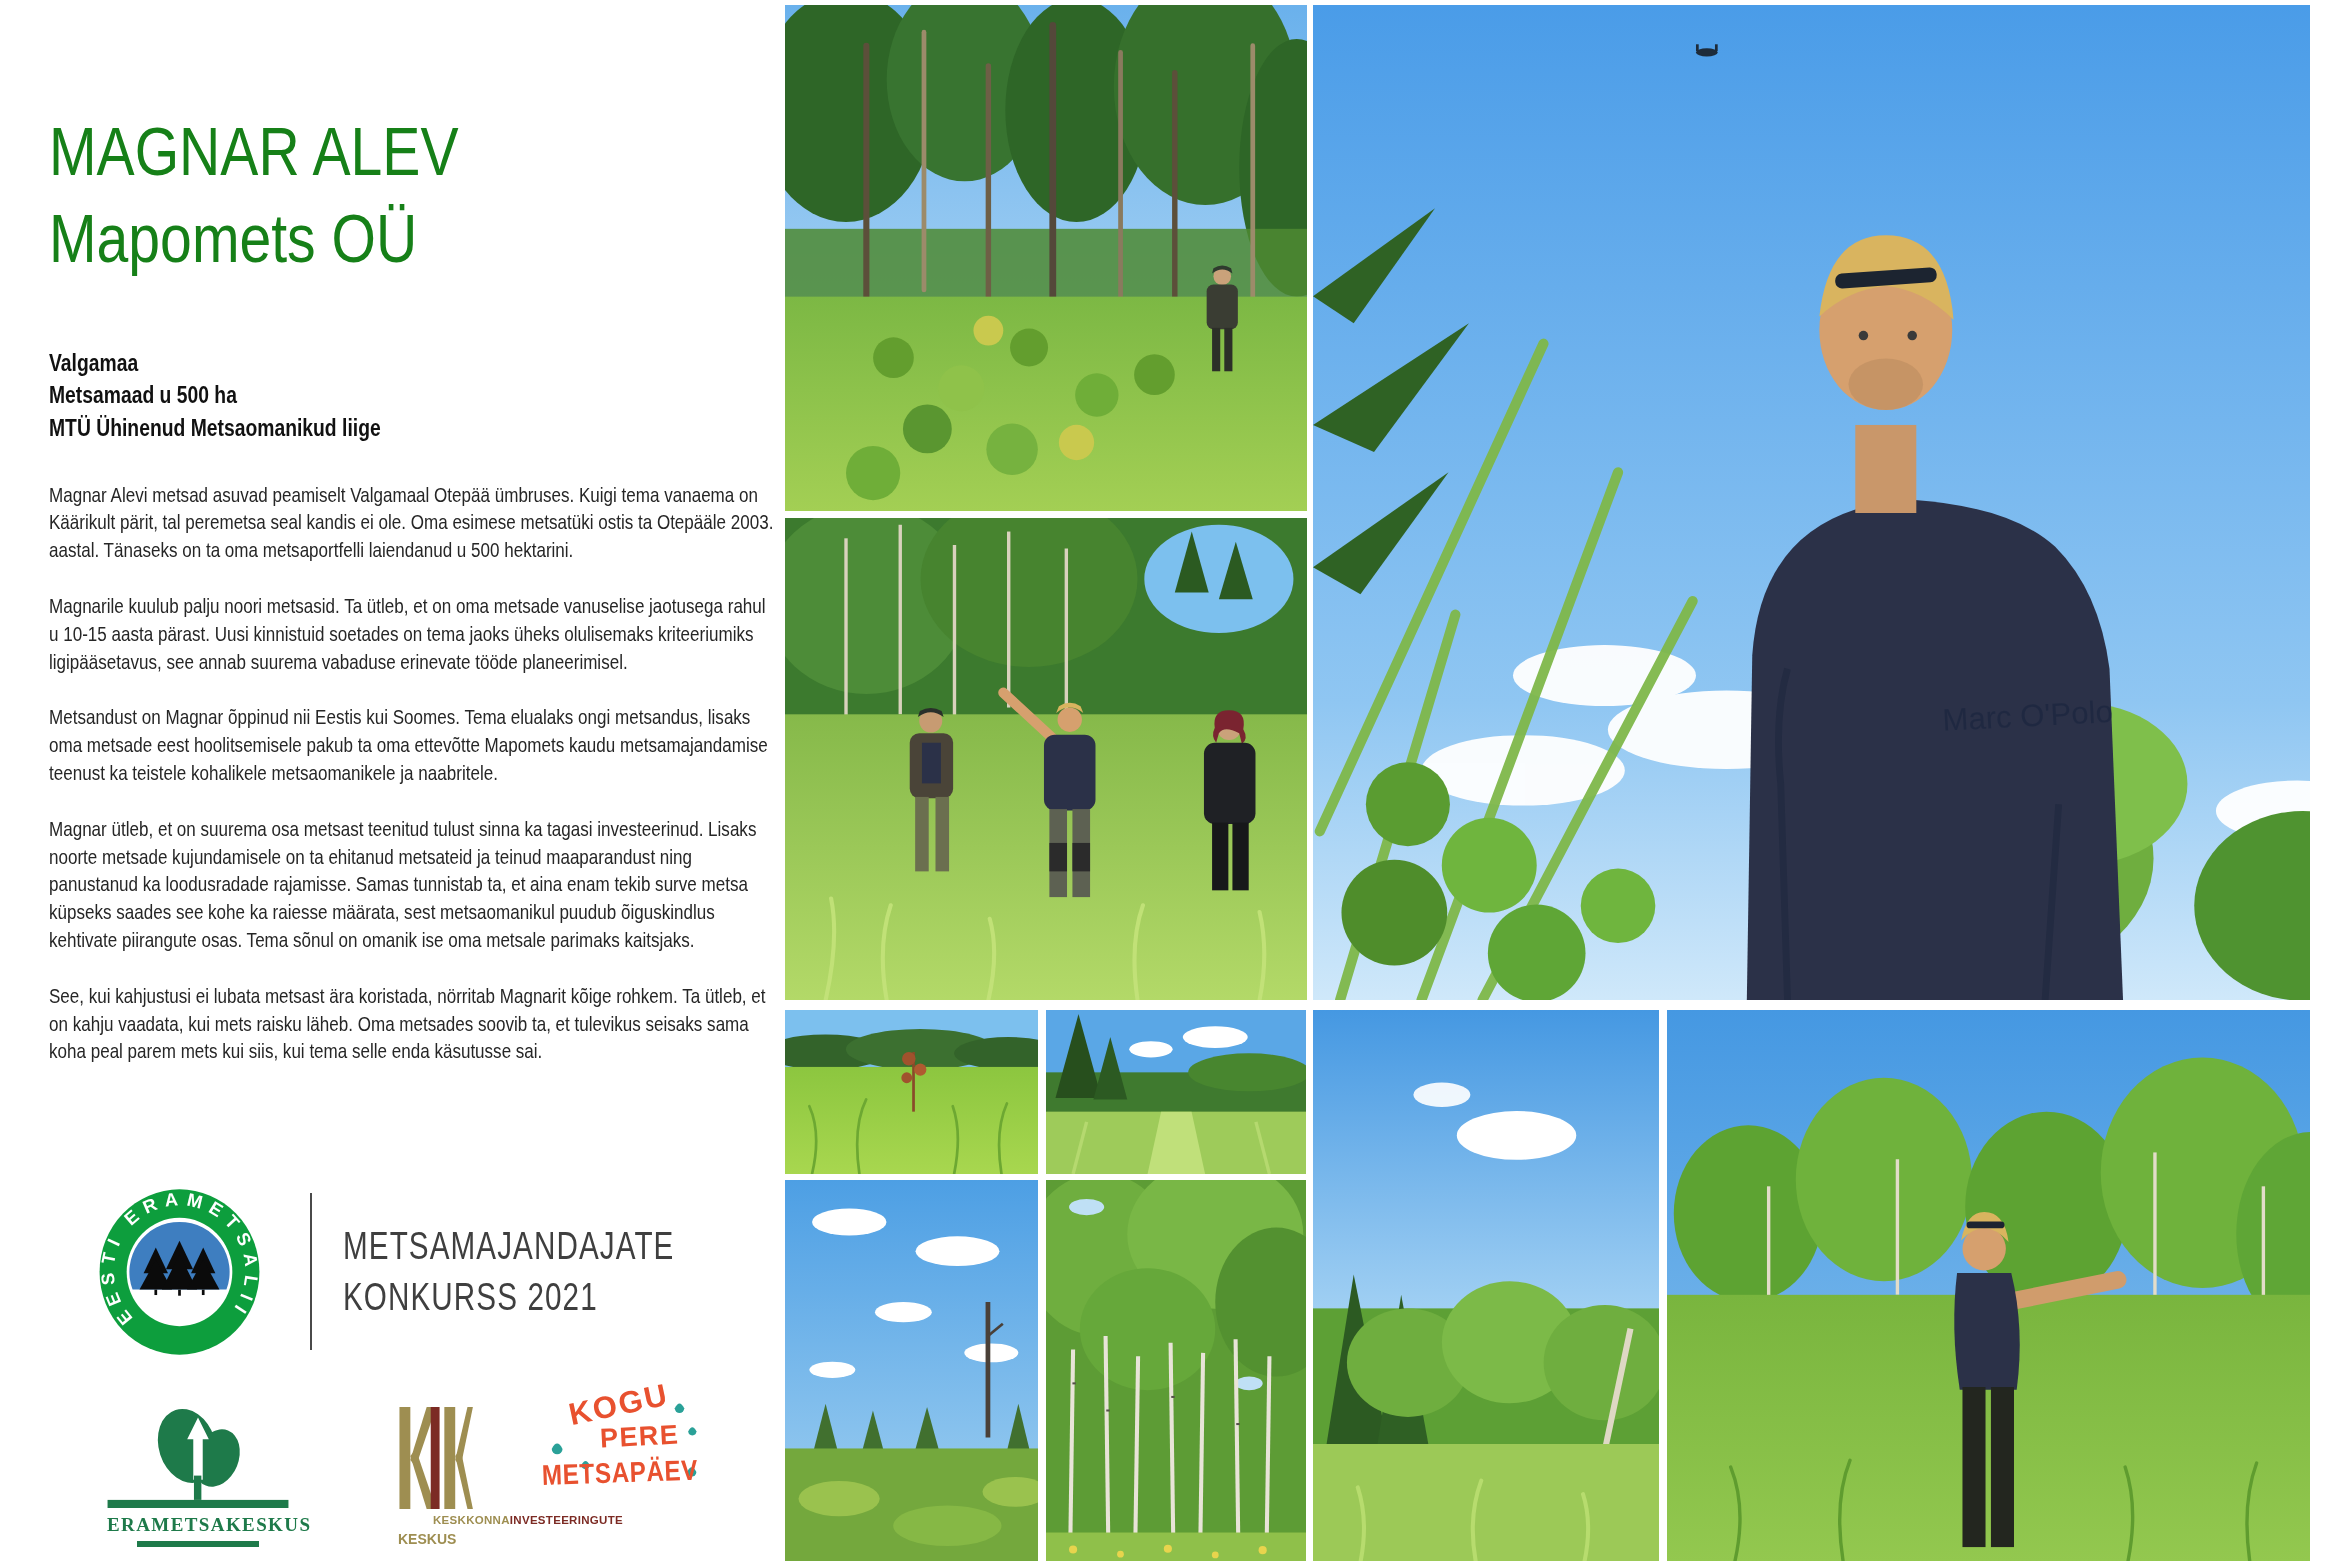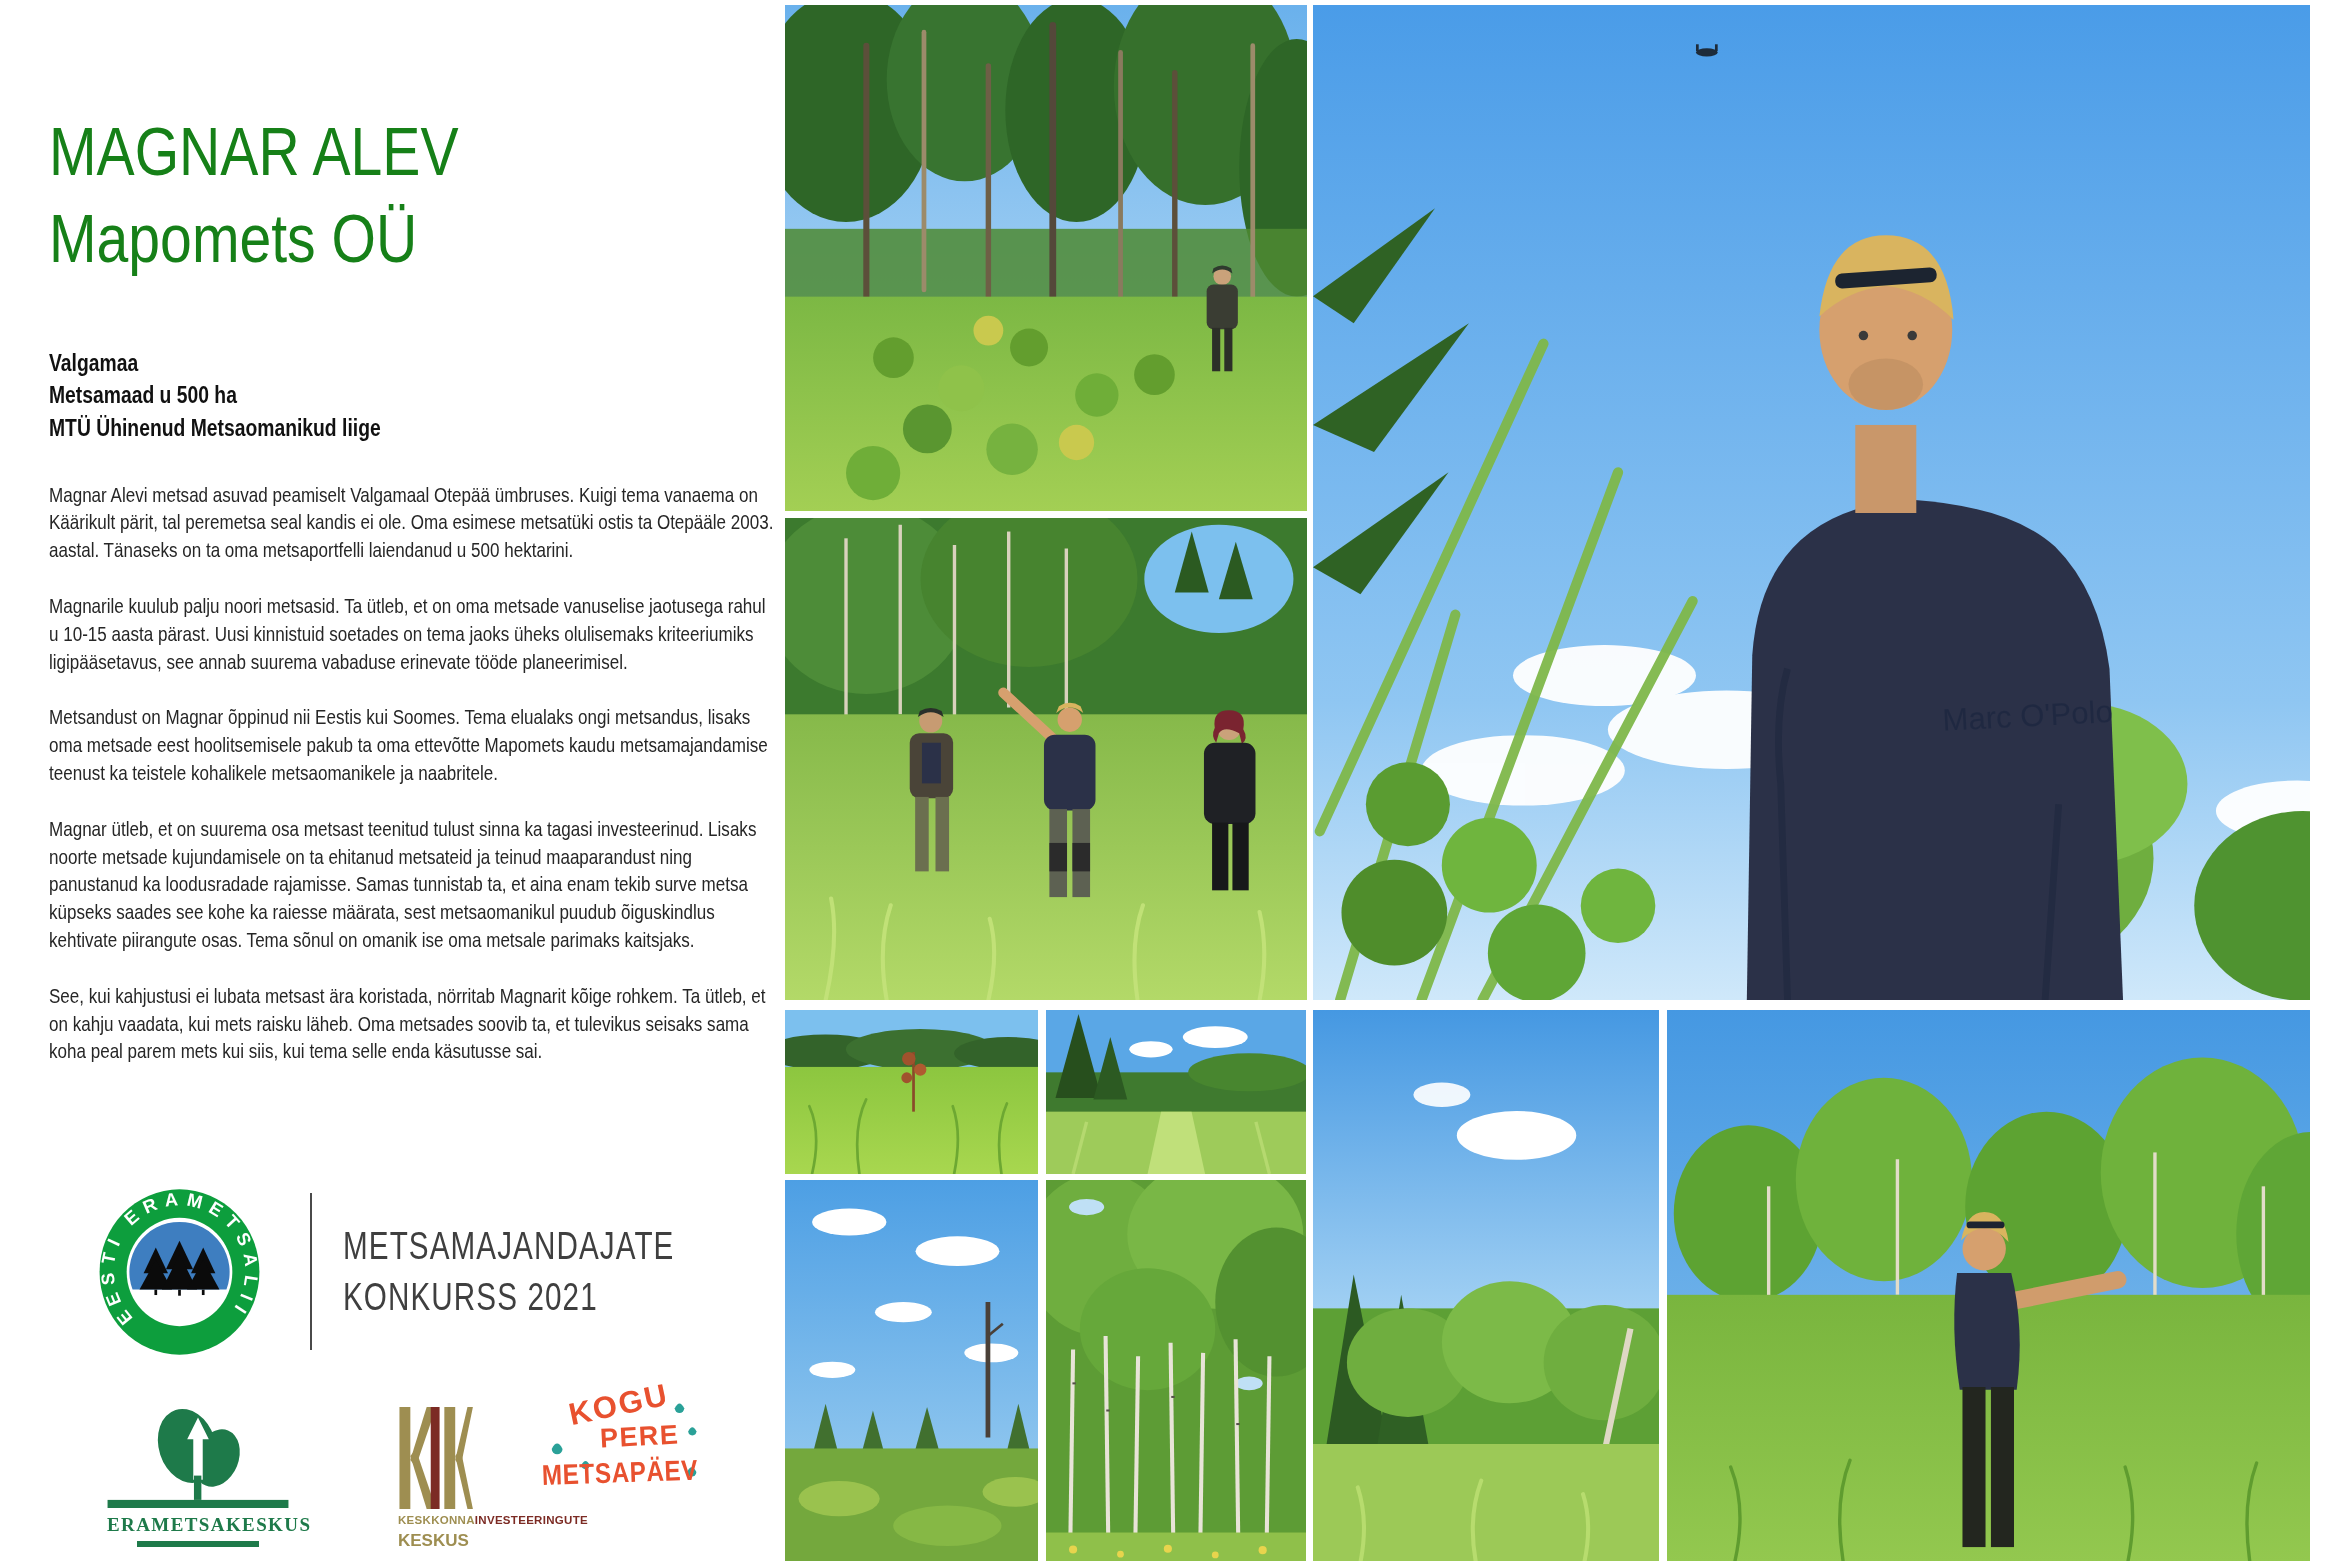--- a/index.html
+++ b/index.html
@@ -22,24 +22,24 @@
              letter-spacing:1.4px;line-height:1.32;transform:scaleX(0.78);transform-origin:0 50%;white-space:nowrap;}
 
   
   .sponsor{position:absolute;}
   .era{left:107px;top:1400px;width:182px;text-align:right;}
   .era-text{font-family:"Liberation Serif","DejaVu Serif",serif;font-weight:700;color:#1e7a4a;
             font-size:19px;letter-spacing:1.4px;margin-top:4.1px;white-space:nowrap;}
   .era-bar{height:8.1px;background:#1e7a4a;margin-top:4.1px;}
   .era-bar.small{height:5.4px;width:122px;margin:5.4px auto 0 auto;}
   .kik{left:398px;top:1407px;width:149px;}
-  .kik-line{font-size:11.5px;font-weight:700;letter-spacing:0.3px;margin-top:2.7px;white-space:nowrap;}
+  .kik-line{font-size:11.5px;font-weight:700;letter-spacing:0.3px;margin-top:2.7px;white-space:nowrap;margin-left:35px;}
   .kik-gold{color:#9e8e51;}
   .kik-red{color:#7c2b24;}
-  .kik-line2{font-size:17px;font-weight:700;color:#9e8e51;margin-top:5.4px;}
+  .kik-line2{font-size:14px;font-weight:700;color:#9e8e51;margin-top:5.4px;}
   .kogu{left:542px;top:1384px;width:156px;height:169px;color:#e8512f;font-weight:800;}
   .kogu .w1{font-size:31px;transform:rotate(-12deg);letter-spacing:2px;margin-left:26px;}
   .kogu .w2{font-size:27px;transform:rotate(-3deg);margin:1.4px 0 0 58px;letter-spacing:1.4px;}
   .kogu .w3{font-size:28.5px;transform:rotate(-2deg) scaleX(.85);transform-origin:0 50%;
             margin-top:6.8px;letter-spacing:0.7px;white-space:nowrap;}
   .kogu svg{position:absolute;}
 
   
   .photo{position:absolute;overflow:hidden;}
   .photo svg{display:block;width:100%;height:100%;}

